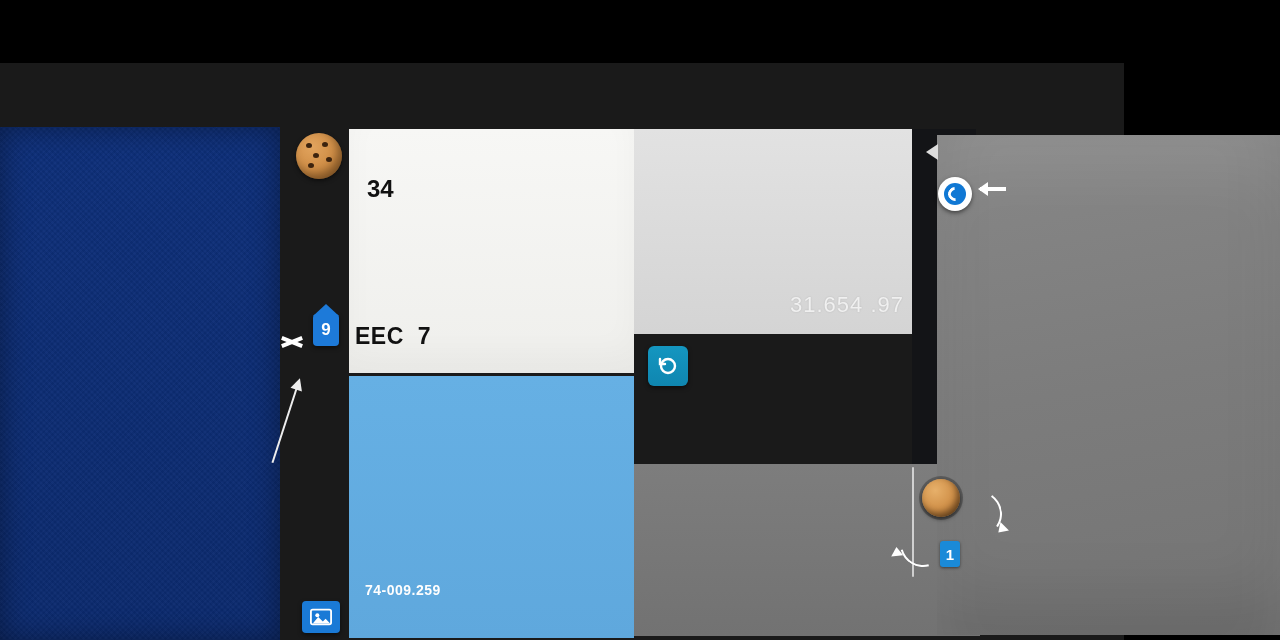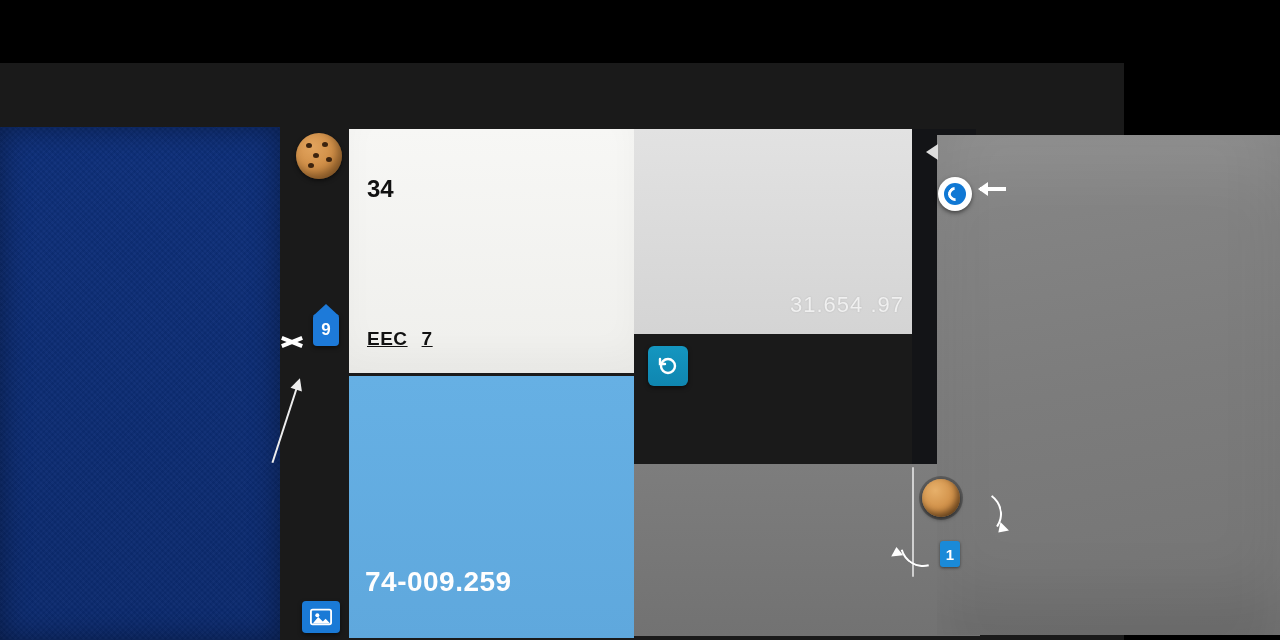--- a/index.html
+++ b/index.html
@@ -40,27 +40,26 @@
   .white-tile .num34 {
     position: absolute;
     left: 18px;
     top: 46px;
     font-weight: 700;
     font-size: 24px;
     color: #111;
   }
   .white-tile .eec-row {
     position: absolute;
-    left: 18px;
+    left: 6px;
     bottom: 23px;
     font-weight: 700;
-    font-size: 19px;
+    font-size: 23px;
     color: #111;
     letter-spacing: .5px;
-    text-decoration: underline;
   }
   .white-tile .eec-row .gap { display:inline-block; width: 14px; }
 
   
   .faint-tile {
     position: absolute;
     left: 634px;
     top: 88px;
     width: 288px;
     height: 205px;
@@ -83,21 +82,21 @@
     left: 349px;
     top: 335px;
     width: 285px;
     height: 262px;
     background: linear-gradient(180deg, #66b0e4 0%, #5fa8dd 100%);
   }
   .blue-tile .blue-num {
     position: absolute;
     left: 16px;
     bottom: 40px;
-    font-size: 28px;
+    font-size: 14px;
     font-weight: 600;
     color: #fefefe;
     letter-spacing: .5px;
   }
 
   
   .dark-col {
     position: absolute;
     left: 912px;
     top: 88px;

